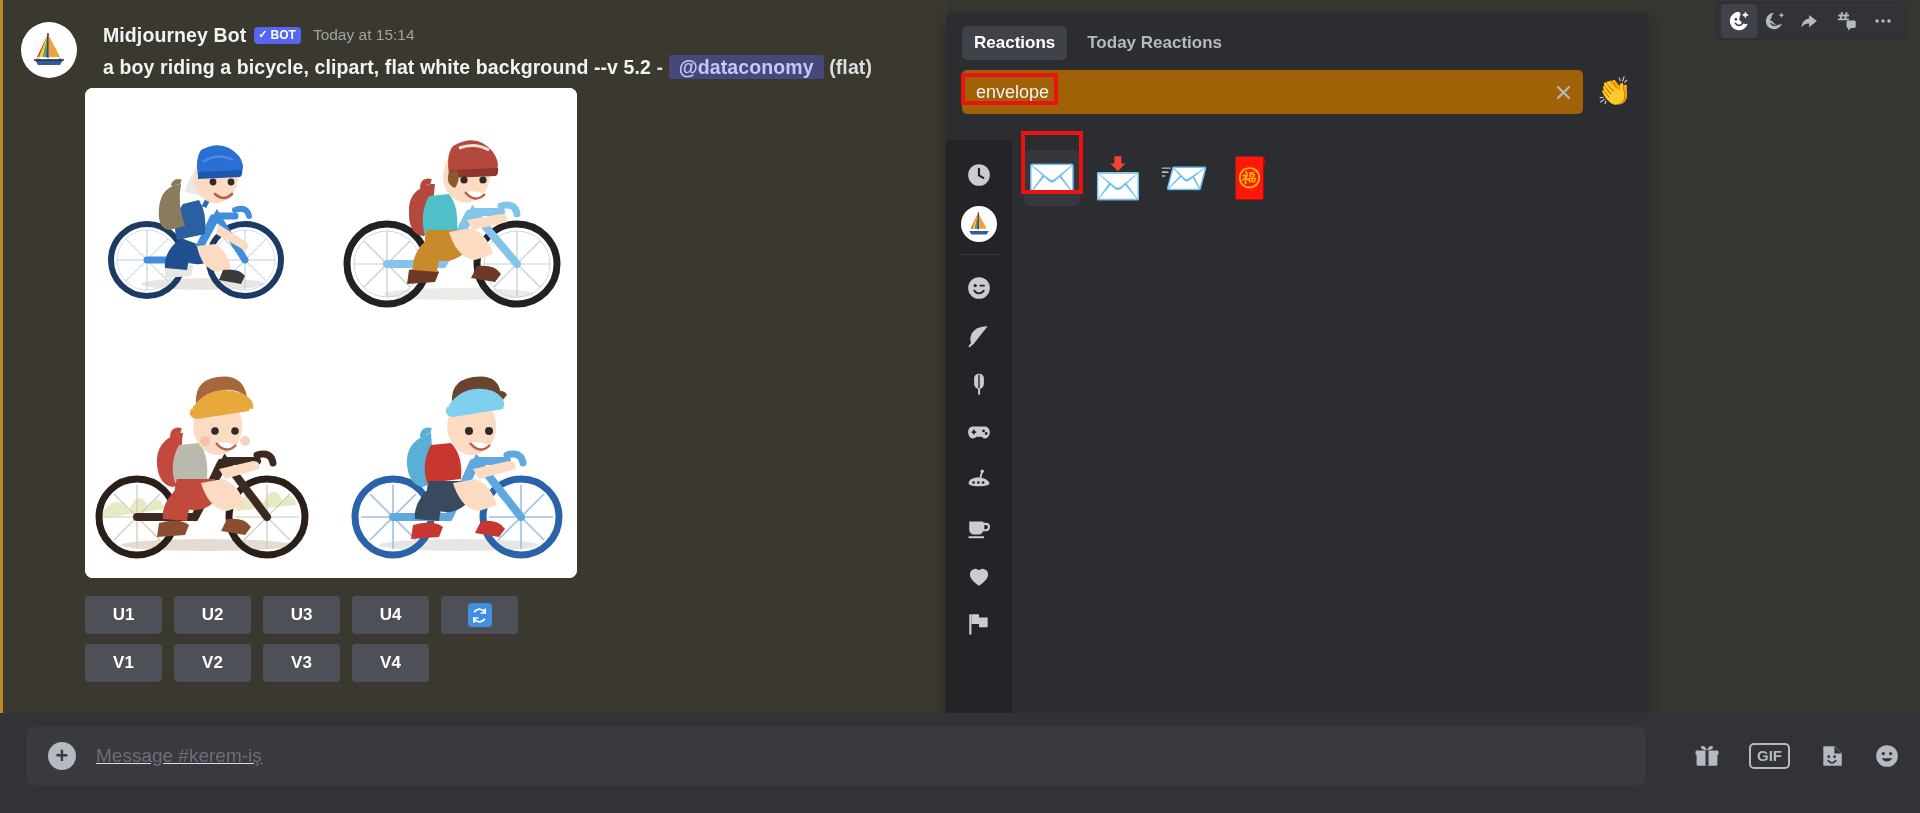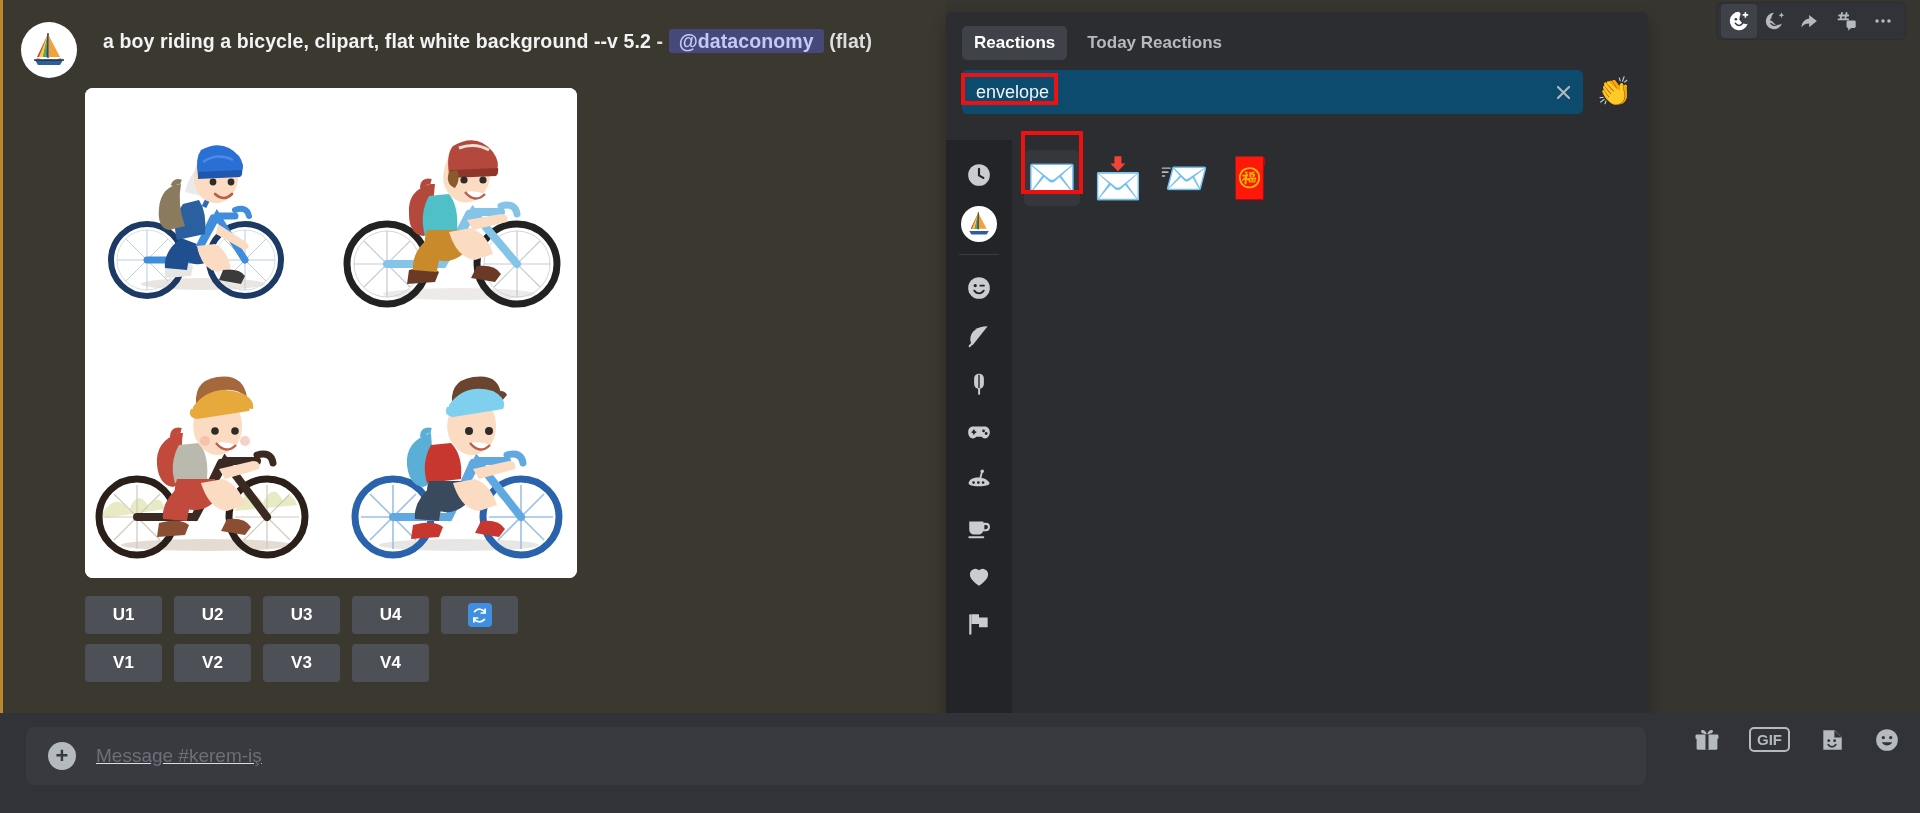--- a/index.html
+++ b/index.html
@@ -83,21 +83,21 @@
   }
   .composer-input {
     flex: 1; background: transparent; border: none; outline: none;
     color: #dbdee1; font-size: 19px; font-family: "Liberation Sans", sans-serif;
     margin-left: 20px;
     text-decoration: underline;
   }
   .composer-input::placeholder { color: #6d6f78; }
   .composer-actions {
     position: absolute; right: 20px; top: 14px; height: 58px;
-    display: flex; align-items: flex-start; gap: 29px;
+    display: flex; align-items: center; gap: 29px;
   }
   .ca-icon { color: #b5bac1; display: flex; align-items: center; cursor: pointer; }
   .gif-box {
     border: 2.5px solid #b5bac1; border-radius: 5px; color: #b5bac1;
     font-size: 15px; font-weight: bold; padding: 2px 6px; line-height: 1.15;
   }
 
   
   .hover-toolbar {
     position: absolute; right: 14px; top: 2px; height: 38px;
@@ -118,21 +118,21 @@
   }
   .picker-tabs { display: flex; align-items: center; gap: 8px; padding: 14px 16px 10px 16px; }
   .ptab {
     font-size: 17px; font-weight: bold; color: #b5bac1; padding: 7px 12px;
     border-radius: 5px; cursor: pointer; font-family: "Liberation Sans", sans-serif;
   }
   .ptab.active { background: #3f4248; color: #ffffff; }
 
   .search-row { display: flex; align-items: center; gap: 14px; padding: 0 16px; }
   .search-box {
-    position: relative; flex: 1; height: 44px; background: #0c4a6e;
+    position: relative; flex: 1; height: 44px; background: #a16207;
     border-radius: 5px; display: flex; align-items: center;
   }
   .search-input {
     flex: 1; background: transparent; border: none; outline: none;
     color: #f2f3f5; font-size: 18px; padding-left: 14px;
     font-family: "Liberation Sans", sans-serif;
   }
   .search-input::placeholder { color: #6d6f78; }
   .clear-x {
     width: 40px; height: 44px; display: flex; align-items: center;
@@ -196,20 +196,28 @@
           <path d="M23 9 L23 30 L34 30 Z" fill="#f0a23c"></path>
           <path d="M22 7 L13 30 L17 30 Z" fill="#e8d43b"></path>
           <path d="M22 7 L17 30 L20 30 Z" fill="#49b35c"></path>
           <path d="M22 7 L20 30 L22 30 Z" fill="#3c6fd0"></path>
           <path d="M22 6 L22 31" stroke="#3a3a3a" stroke-width="1.4"></path>
           <path d="M8 33 L38 33" stroke="#2b2b2b" stroke-width="1.6"></path>
         </svg>
       </div>
 
       <div class="msg-body">
+        <div class="msg-head">
+          <span class="author">Midjourney Bot</span>
+          <span class="bot-badge">
+            <span class="bot-check">✓</span>
+            <span>BOT</span>
+          </span>
+          <span class="timestamp">Today at 15:14</span>
+        </div>
 
         <div class="msg-text">
           <span>a boy riding a bicycle, clipart, flat white background --v 5.2</span>
           <span class="dim-paren">-</span>
           <span class="mention">@dataconomy</span>
           <span class="dim-paren">(flat)</span>
         </div>
       </div>
     </div>
 

